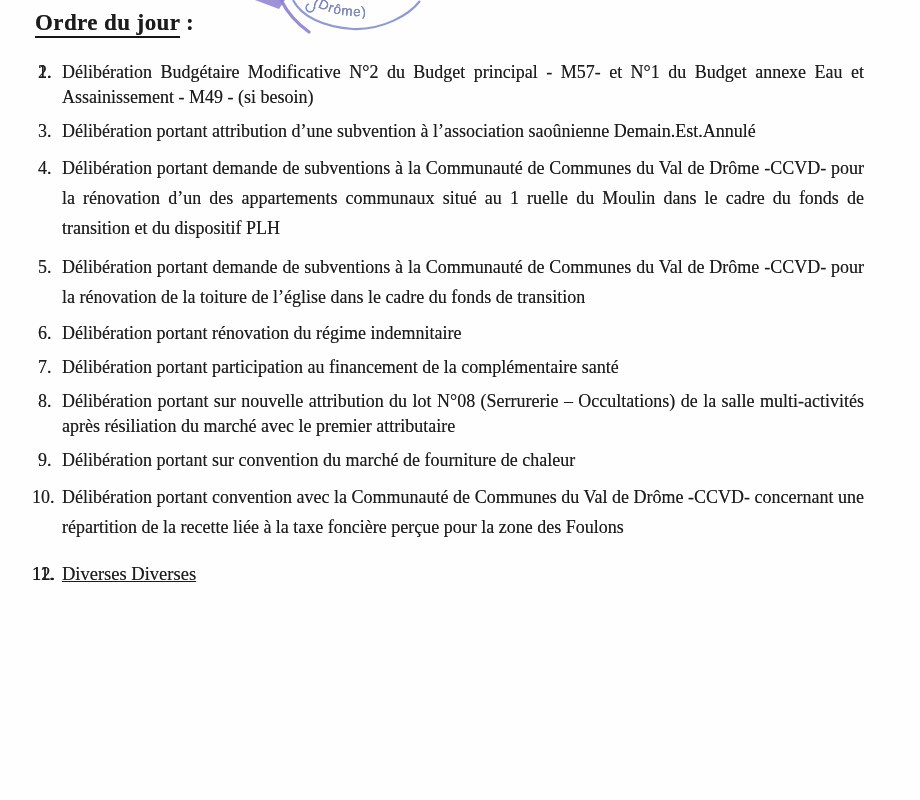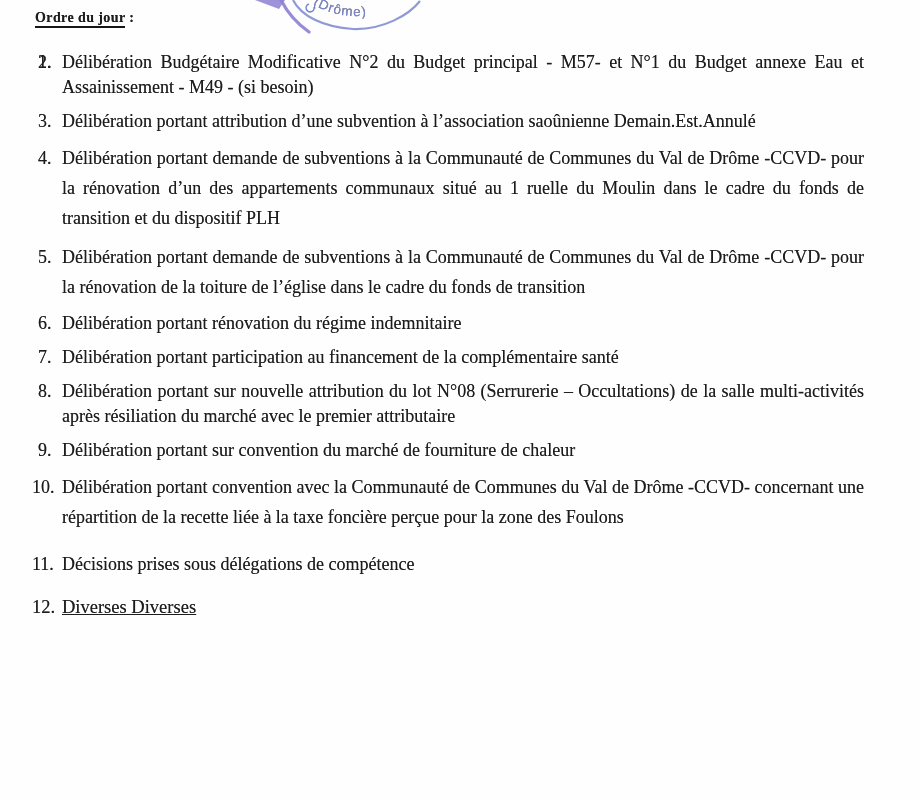--- a/index.html
+++ b/index.html
@@ -17,21 +17,21 @@
   }
   .doc {
     position: relative;
     width: 920px;
     height: 800px;
     box-sizing: border-box;
     padding: 6px 56px 0 62px;
     background: #fefefe;
   }
   .page-title {
-    font-size: 14px;
+    font-size: 23px;
     font-weight: bold;
     margin: 4px 0 24px -27px;
     letter-spacing: 0.4px;
     white-space: nowrap;
   }
   .page-title .underlined {
     border-bottom: 2.5px solid #161616;
     padding-bottom: 1px;
   }
   .stamp-wrap {
@@ -146,21 +146,20 @@
       <span class="txt">Délibération portant sur convention du marché de fourniture de chaleur</span>
     </li>
 
     <li>
       <span class="num">10.</span>
       <span class="txt">Délibération portant convention avec la Communauté de Communes du Val de Drôme -CCVD- concernant une répartition de la recette liée à la taxe foncière perçue pour la zone des Foulons</span>
     </li>
 
     <li>
       <span class="num">11.</span>
-      <span class="txt">Décisions prises sous délégations de compétence</span>
     </li>
 
     <li>
       <span class="num">12.</span>
       <span class="txt">Diverses Diverses</span>
     </li>
   </ol>
 
 </div>
 

